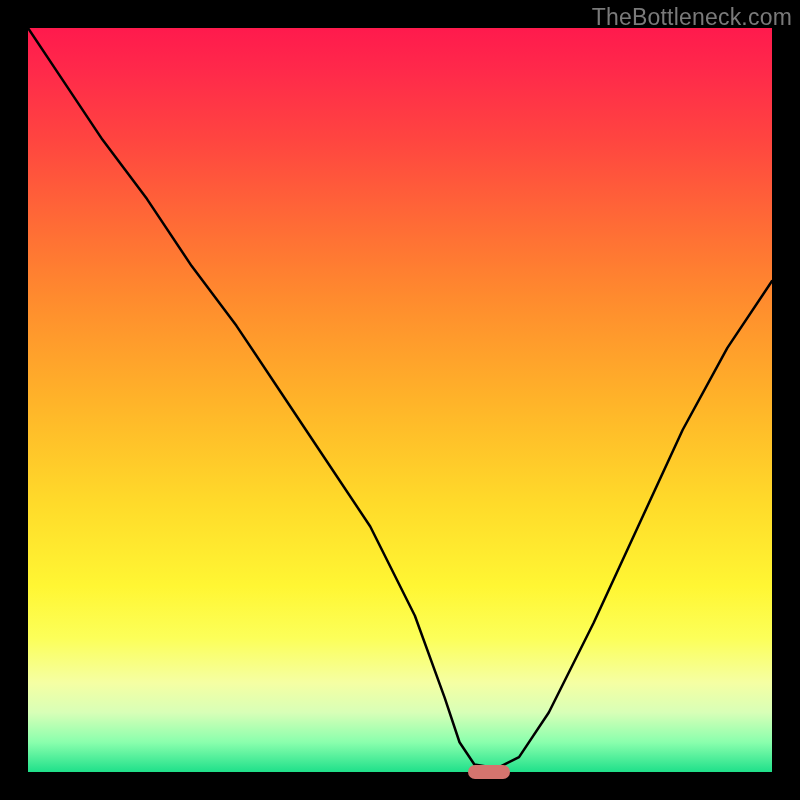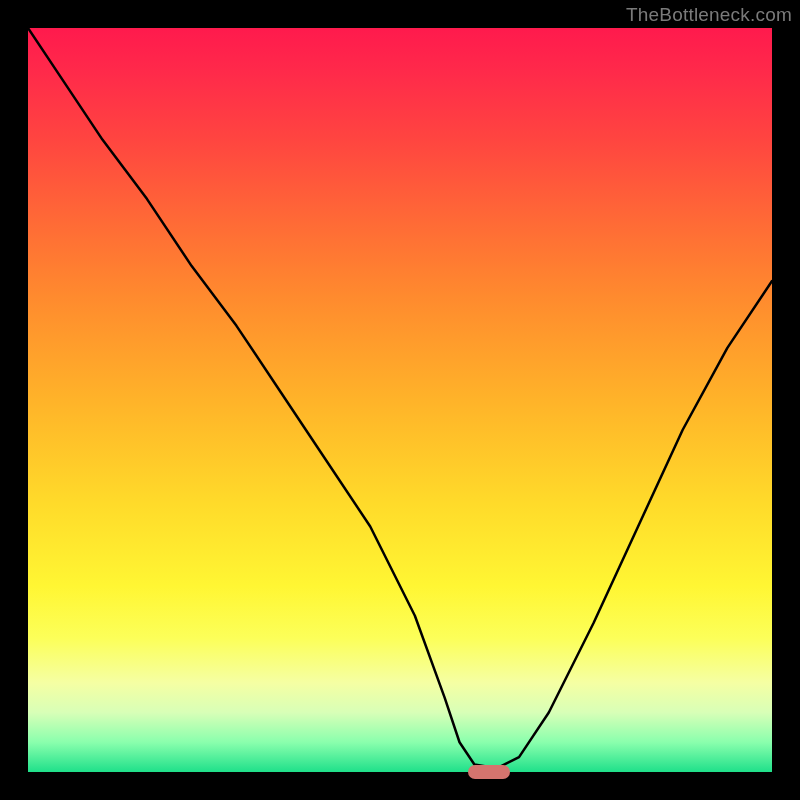--- a/index.html
+++ b/index.html
@@ -51,21 +51,21 @@
     width: 42px;
     height: 14px;
     background: #d4746e;
     border-radius: 7px;
   }
   .watermark {
     position: absolute;
     top: 4px;
     right: 8px;
     color: #7a7a7a;
-    font-size: 19px;
+    font-size: 23px;
     font-weight: 500;
     letter-spacing: 0.2px;
     user-select: none;
   }
 </style>
 </head>
 <body>
 
 <div class="frame">
 

